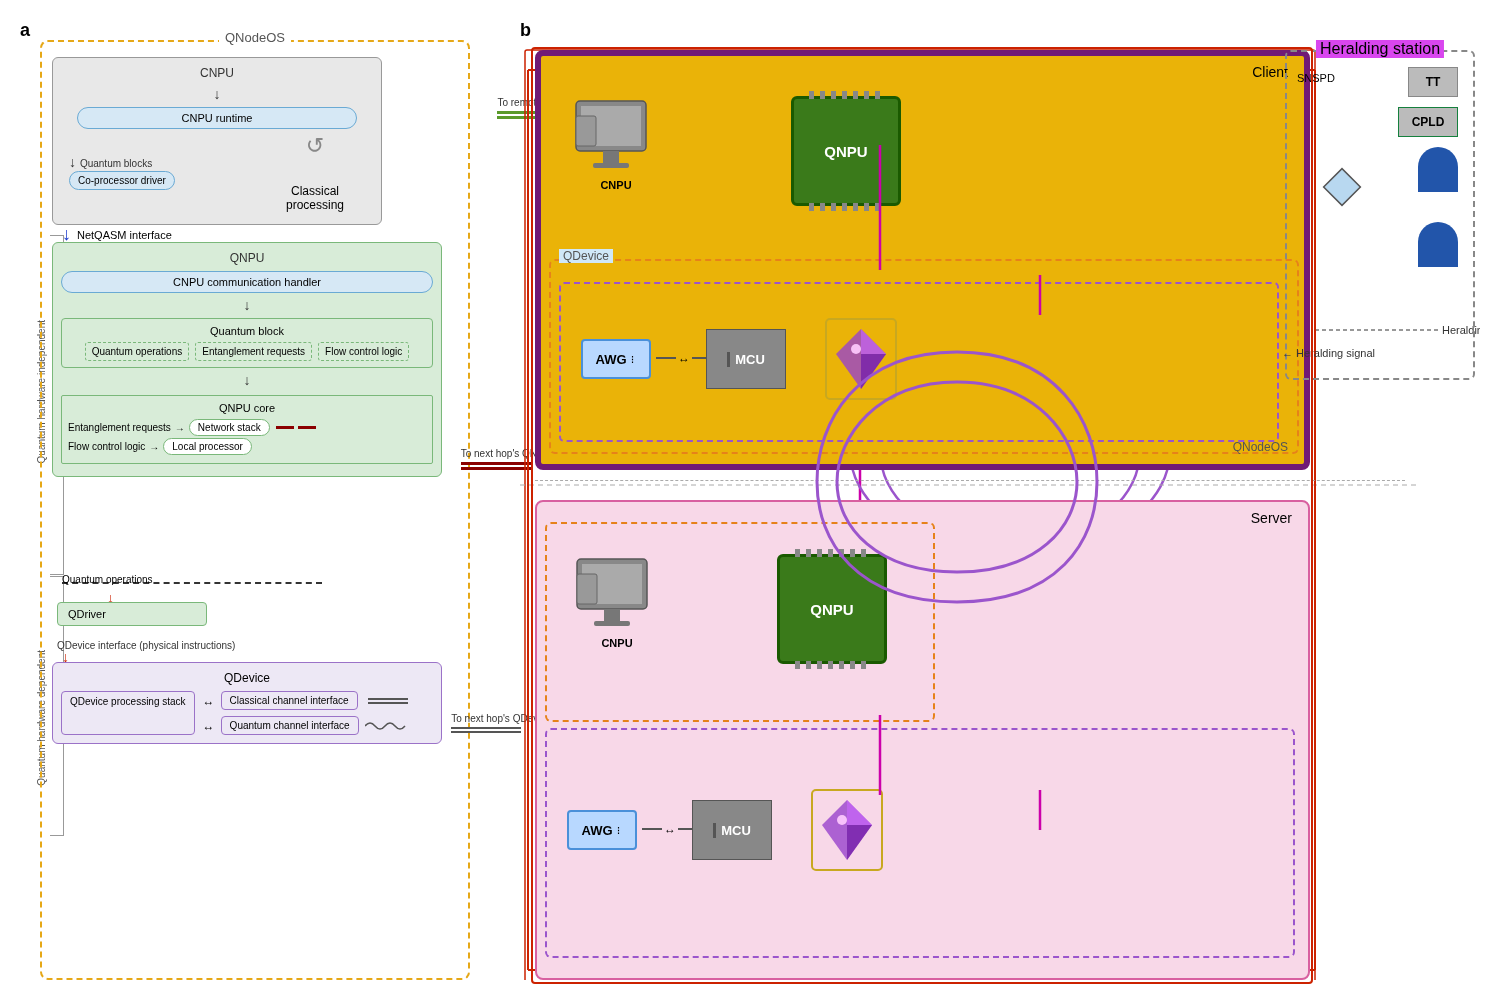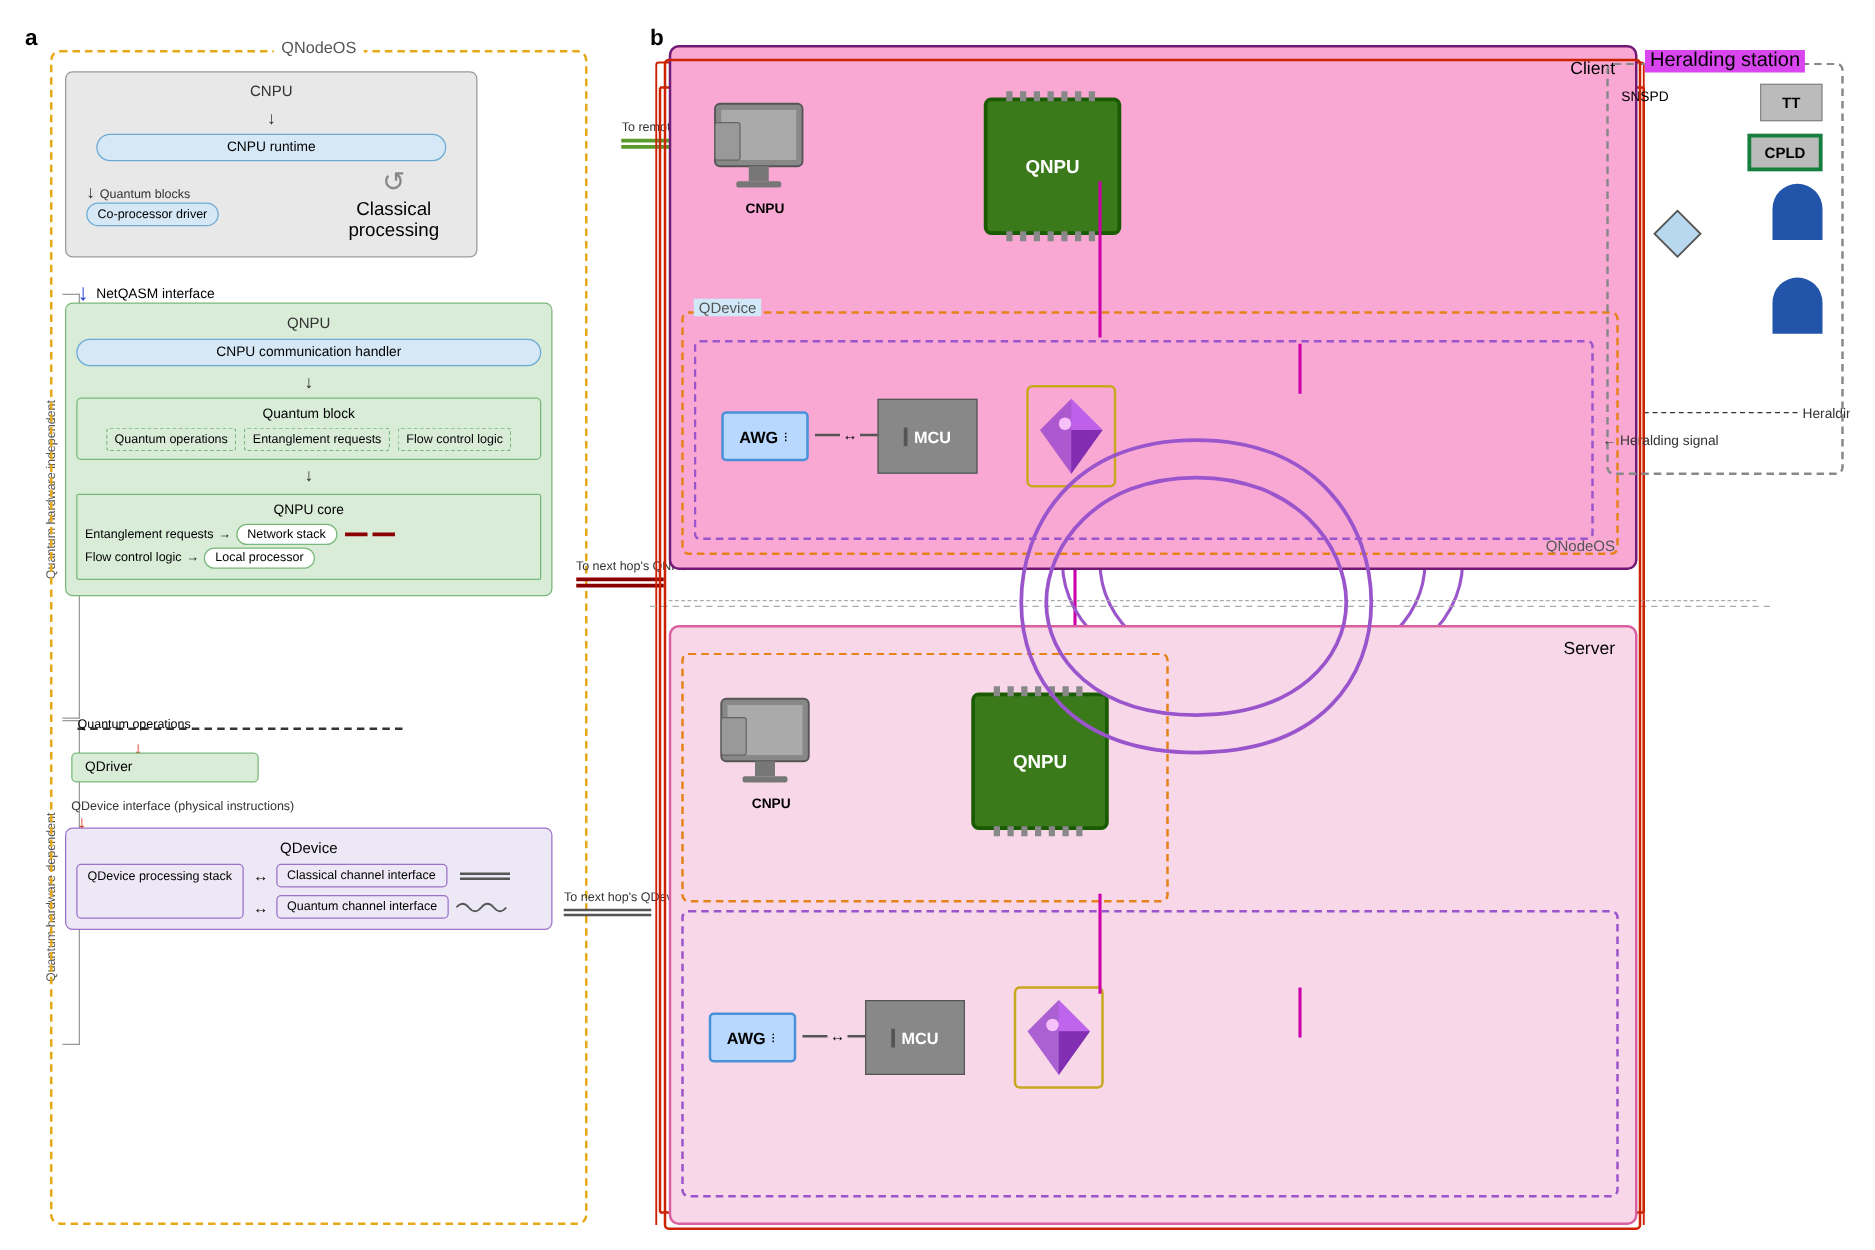--- a/index.html
+++ b/index.html
@@ -265,21 +265,21 @@
         <div class="cnpu-title">CNPU</div>
         <div class="arrow-down">↓</div>
         <div class="box-item-rounded">CNPU runtime</div>
         <div class="cnpu-row">
           <div>
             <div class="arrow-down" style="text-align:left; ">↓ <span style="font-size:10px;">Quantum blocks</span></div>
             <div class="small-box-rounded">Co-processor driver</div>
           </div>
           <div style="text-align:center; margin-right:10px;">
             <span style="font-size:22px; color:#888;">↺</span>
-            <div style="font-size:15px; max-width:80px;">Classical processing</div>
+            <div style="font-size:12px; max-width:80px;margin-top:25px;">Classical processing</div>
           </div>
         </div>
       </div>
 
       <div style="position:absolute; top:182px; left:20px; display:flex; align-items:center; gap:6px;">
         <span style="font-size:18px; color:#1a3acc;">↓</span>
         <span style="font-size:11px;">NetQASM interface</span>
       </div>
 
       <div class="qnpu-box">
@@ -411,21 +411,21 @@
       <line x1="795" y1="50" x2="795" y2="950" stroke="#cc2200" stroke-width="2"></line>
       <line x1="8" y1="950" x2="795" y2="950" stroke="#cc2200" stroke-width="2"></line>
 
       <defs>
         <marker id="arrowBlue" markerWidth="8" markerHeight="8" refX="6" refY="3" orient="auto">
           <path d="M0,0 L0,6 L8,3 z" fill="#4488cc"></path>
         </marker>
       </defs>
     </svg>
 
-    <div style="position:absolute; top:16px; left:15px; width:775px; height:420px; background:#f9a8d4; border:2px solid #701a75; border-radius:8px;">
+    <div style="position:absolute; top:30px; left:15px; width:775px; height:420px; background:#eab308; border:6px solid #701a75; border-radius:8px;">
       <span style="position:absolute; top:8px; right:16px; font-size:14px;">Client</span>
       <span style="position:absolute; bottom:10px; right:16px; font-size:12px; color:#555;">QNodeOS</span>
 
       <div style="position:absolute; top:40px; left:30px;">
         <svg width="90" height="85" viewBox="0 0 90 85">
 
           <rect x="5" y="5" width="70" height="50" rx="4" fill="#888" stroke="#555" stroke-width="1.5"></rect>
           <rect x="10" y="10" width="60" height="40" fill="#aaa"></rect>
 
           <rect x="32" y="55" width="16" height="12" fill="#777"></rect>
@@ -576,21 +576,21 @@
 
     <div style="position:absolute; top:30px; right:5px; width:190px; height:330px; border:2px dashed #888; border-radius:6px; background:transparent;">
       <span style="position:absolute; top:-12px; left:50%; transform:translateX(-50%); background:#d946ef; padding:0 4px; font-size:16px; white-space:nowrap;">Heralding station</span>
 
       <span style="position:absolute; top:20px; left:10px; font-size:11px;">SNSPD</span>
 
       <div style="position:absolute; top:15px; right:15px; width:50px; height:30px; background:#bbb; border:1px solid #888; display:flex; align-items:center; justify-content:center; font-size:12px; font-weight:bold;">
         <span>TT</span>
       </div>
 
-      <div style="position:absolute; top:55px; right:15px; width:60px; height:30px; background:#bbb; border:3px solid #15803d; display:flex; align-items:center; justify-content:center; font-size:12px; font-weight:bold;">
+      <div style="position:absolute; top:55px; right:15px; width:60px; height:30px; background:#bbb; border:1px solid #15803d; display:flex; align-items:center; justify-content:center; font-size:12px; font-weight:bold;">
         <span>CPLD</span>
       </div>
 
       <div style="position:absolute; top:110px; left:30px;">
         <svg width="50" height="50">
           <rect x="12" y="12" width="26" height="26" transform="rotate(45 25 25)" fill="#b8d8f0" stroke="#555" stroke-width="1.5"></rect>
         </svg>
       </div>
 
       <div style="position:absolute; top:95px; right:15px; width:40px; height:45px; background:#2255aa; border-radius:40px 40px 0 0;"></div>

